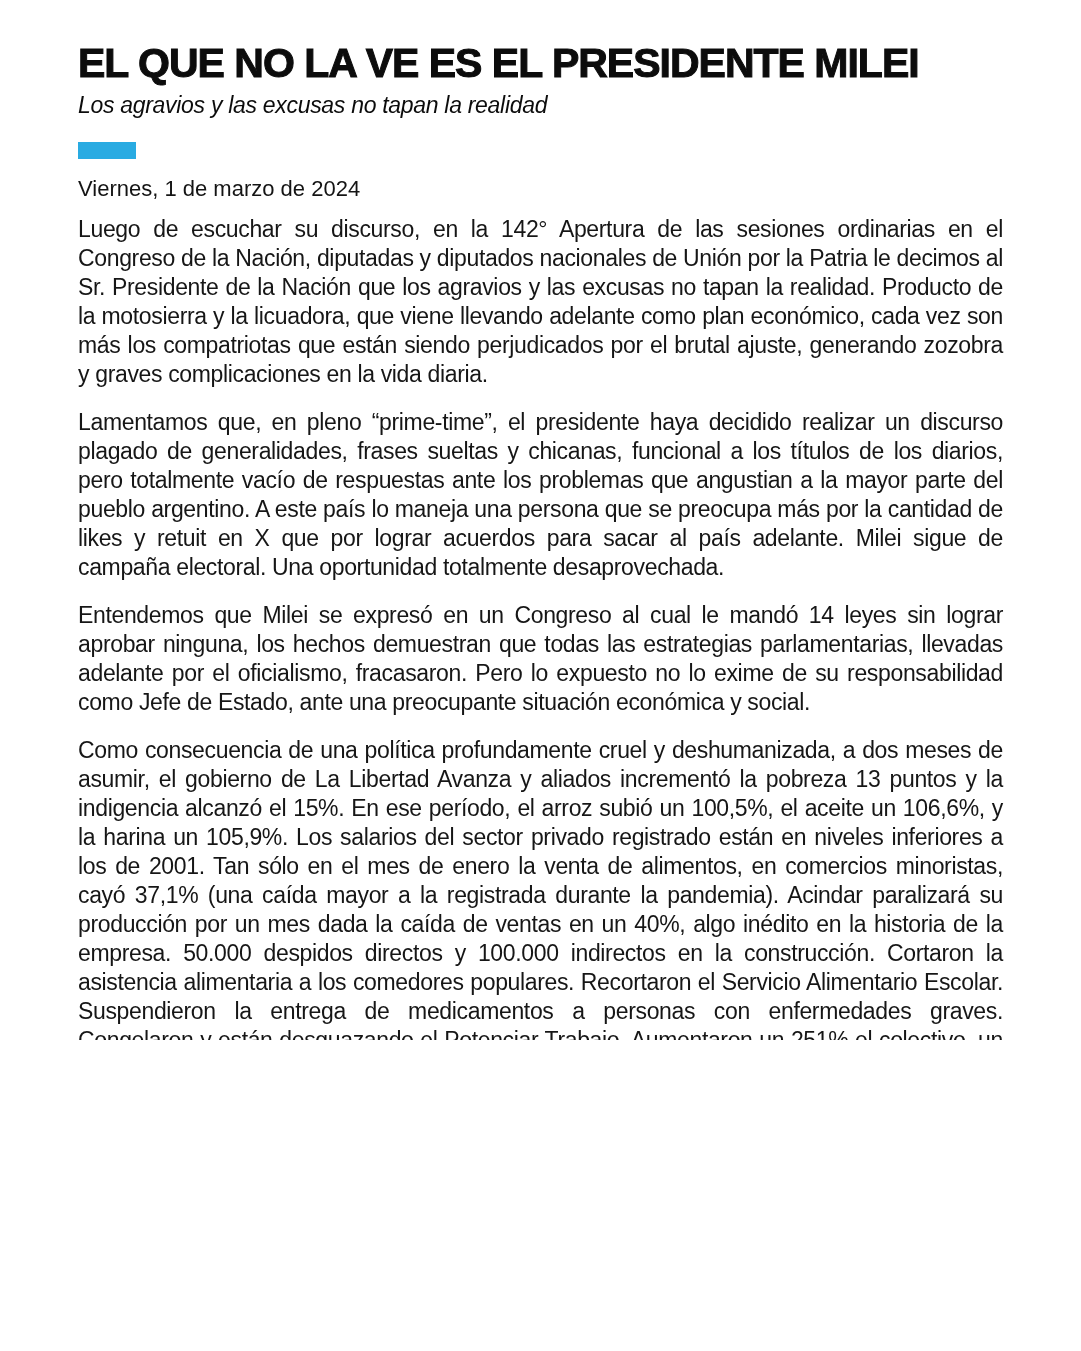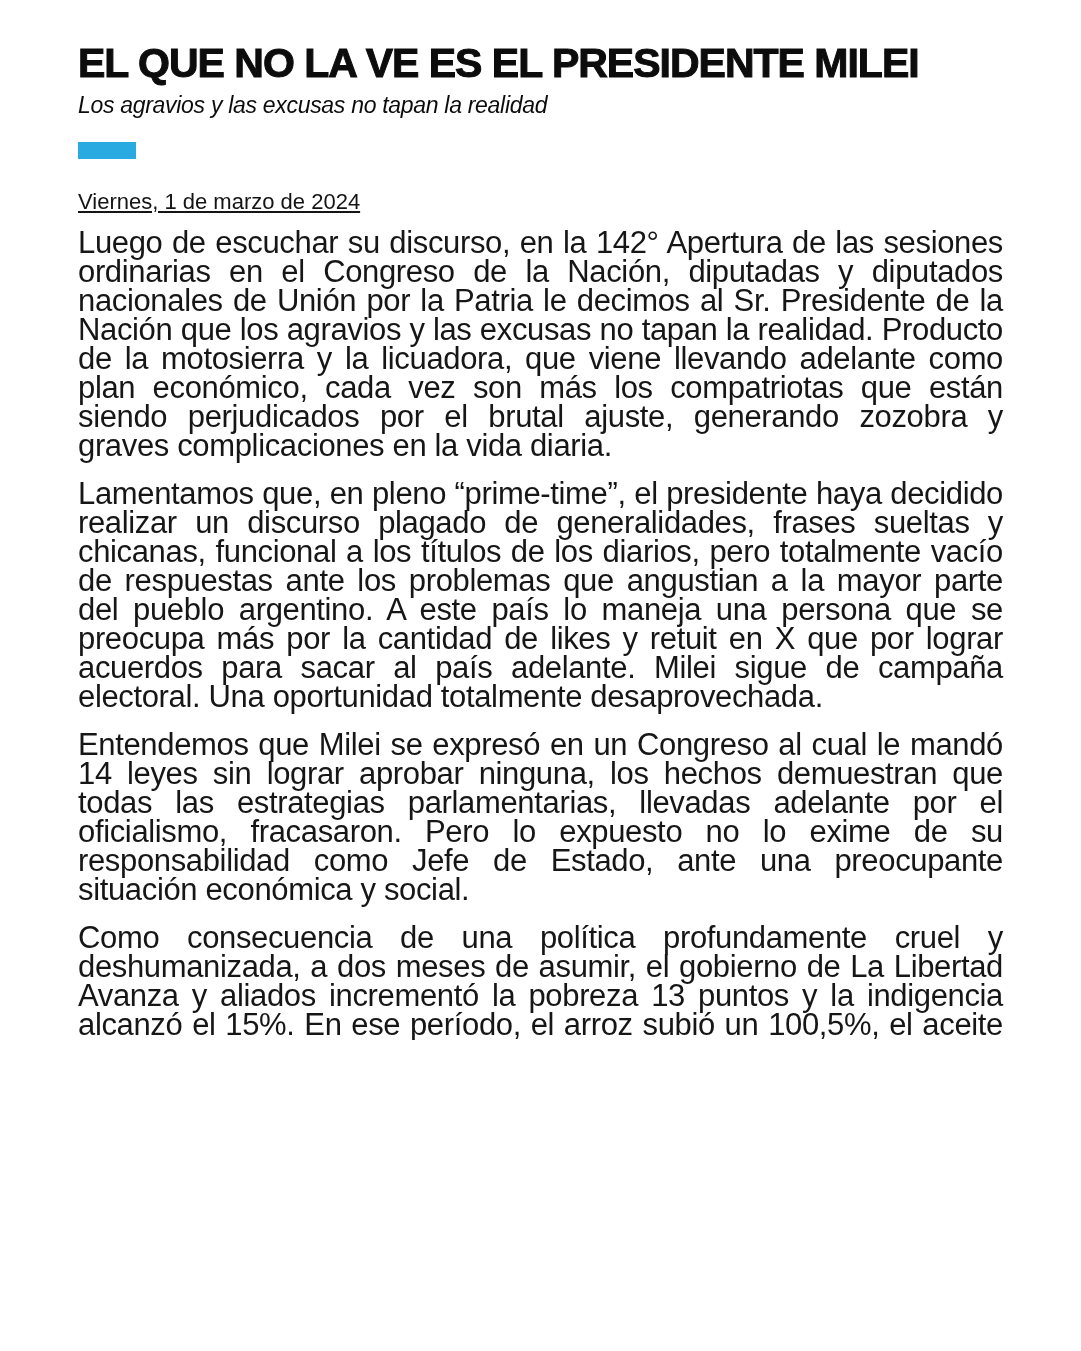--- a/index.html
+++ b/index.html
@@ -29,29 +29,28 @@
     font-weight:400;
     letter-spacing:-0.3px;
     color:#0c0c0c;
   }
   .accent-bar{
     width:58px;height:17px;
     background:#29ABE2;
     margin-top:23px;
   }
   .date{
-    margin-top:30px;
+    margin-top:17px;
     font-size:22px;
     color:#141414;
-    text-decoration:underline;
   }
   .body-text{margin-top:13px;}
   .body-text p{
     margin:0 0 19px 0;
-    font-size:31px;
+    font-size:23px;
     line-height:29px;
     letter-spacing:-0.35px;
     text-align:justify;
     color:#161616;
   }
   
   .dots{position:absolute;left:78px;top:1228px;display:flex;gap:14px;}
   .dot{width:28px;height:28px;border-radius:50%;display:inline-block;}
   .dot-active{background:#0a0a0a;}
   .dot-inactive{background:#9E9E9E;}

